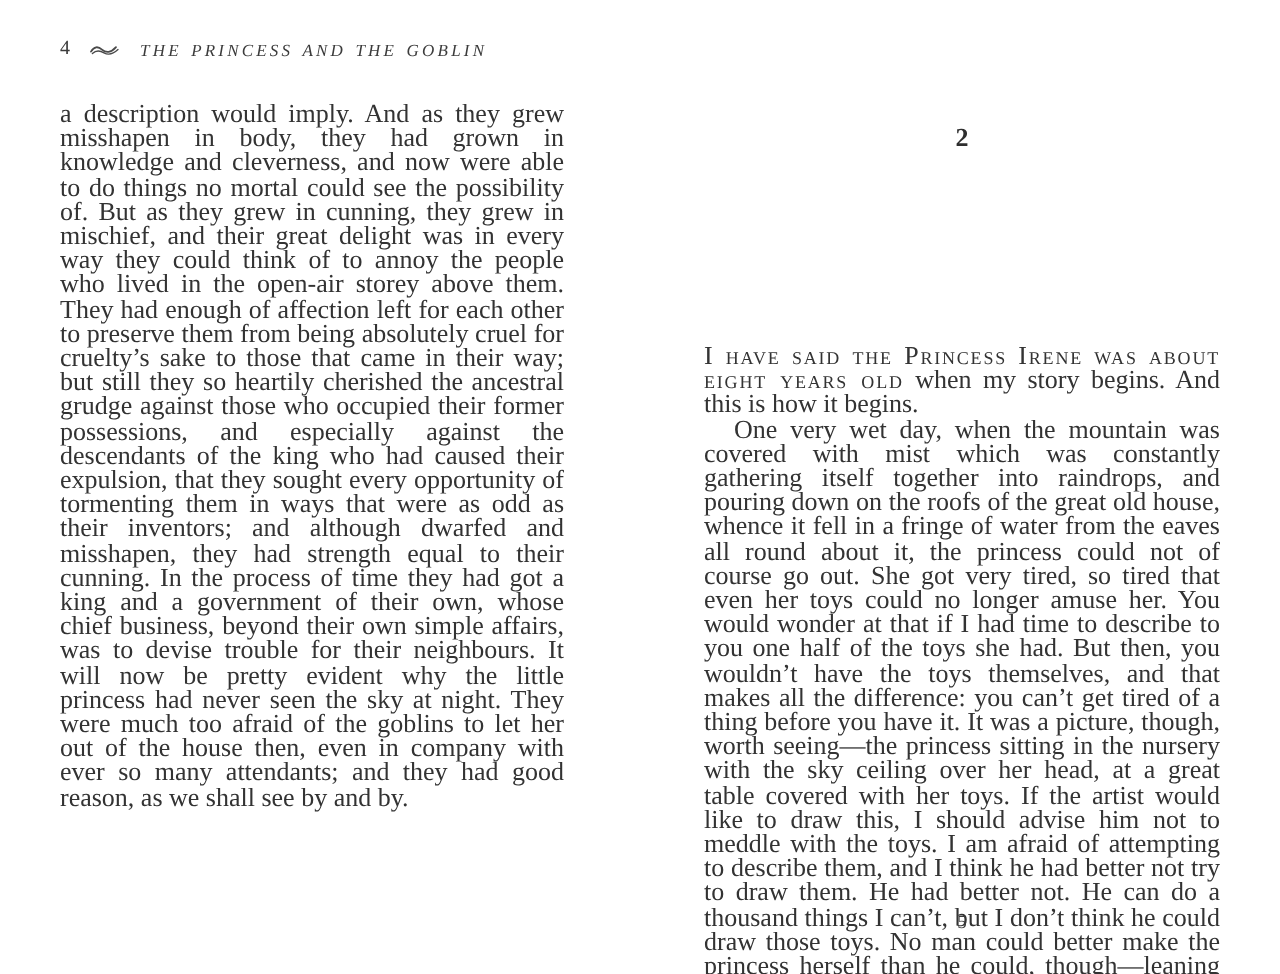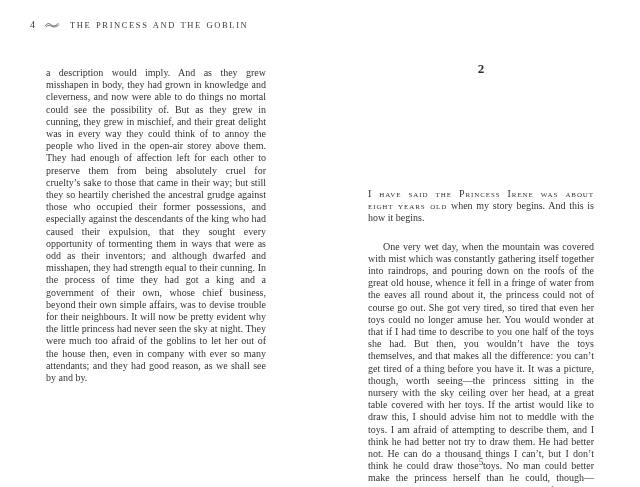--- a/index.html
+++ b/index.html
@@ -46,24 +46,25 @@
   .running-head .ornament {
     margin: 0 9px 0 9px;
     display: inline-flex;
     align-items: center;
   }
   .running-title {
     font-size: 8.5px;
     letter-spacing: 1.6px;
     word-spacing: 1px;
     color: #3c3c3c;
+    font-style: italic;
   }
   .body-text {
-    margin: 16px;
-    font-size: 10px;
+    margin: 0;
+    font-size: 13px;
     line-height: 12.2px;
     text-align: justify;
     color: #333333;
   }
   .page-left .body-text {
     position: absolute;
     top: 51px;
     left: 0;
     right: 0;
   }

